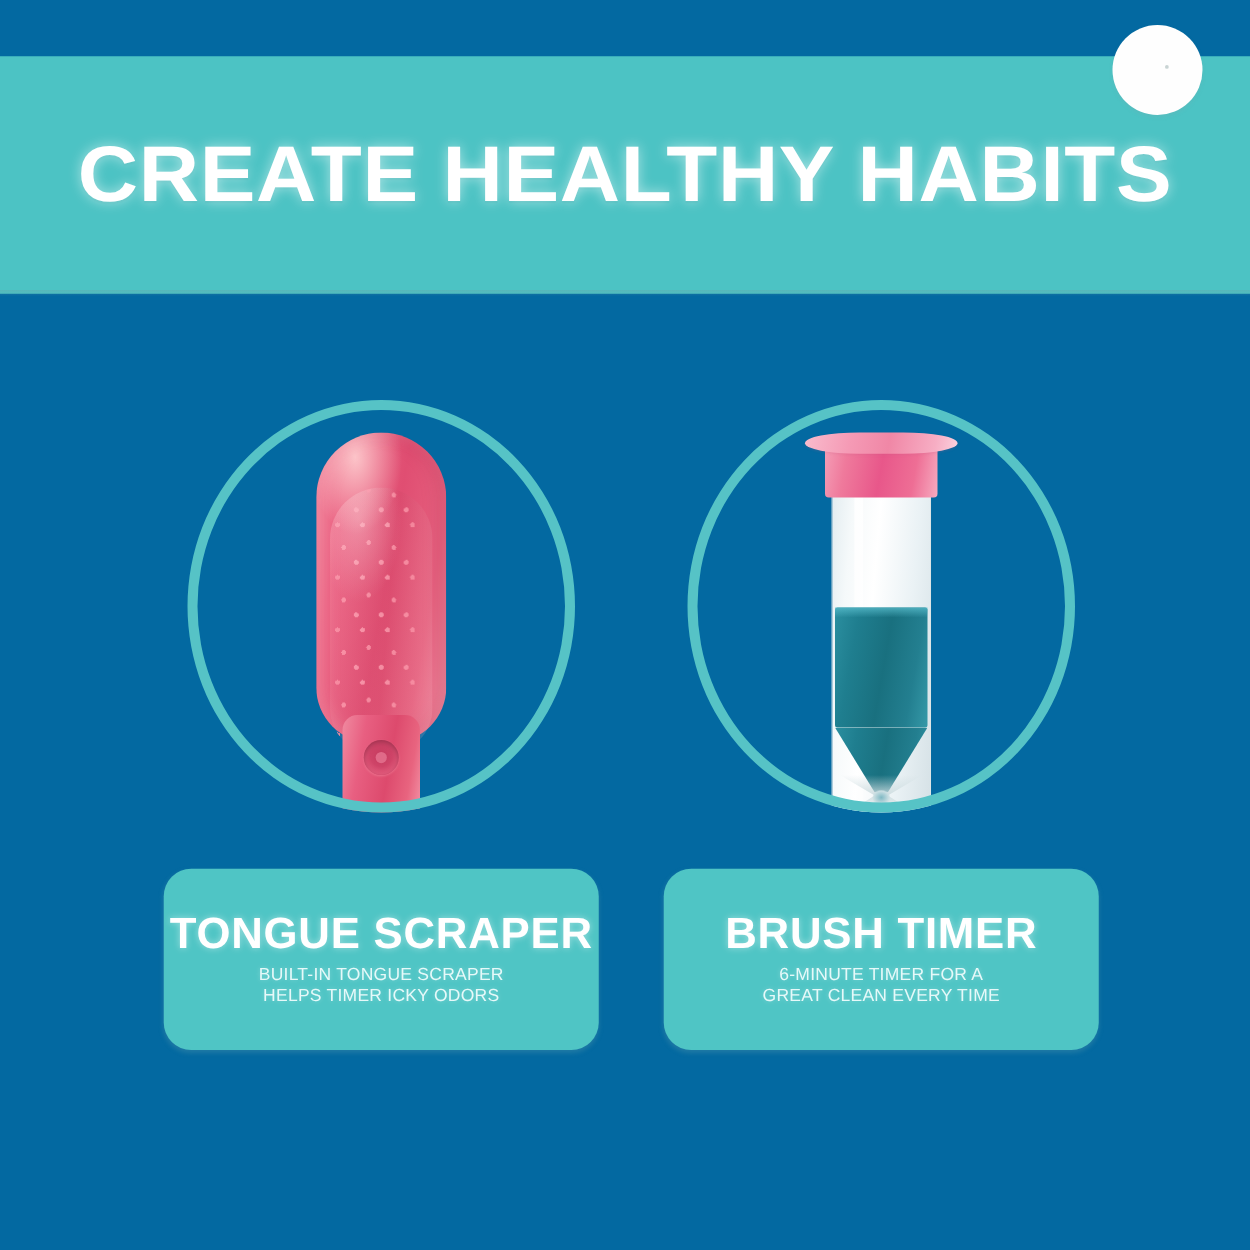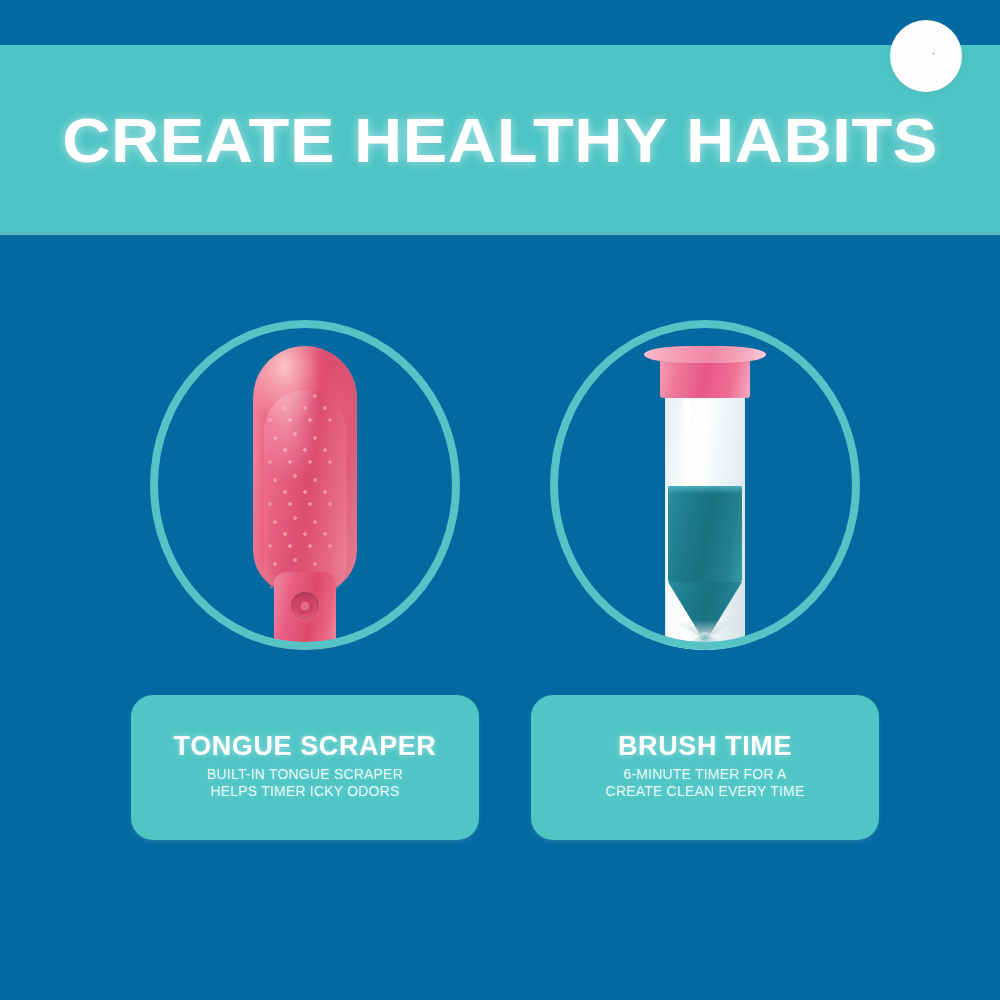--- a/index.html
+++ b/index.html
@@ -258,21 +258,21 @@
     border-radius:22px;
     display:flex;
     flex-direction:column;
     align-items:center;
     justify-content:center;
     padding:6px 10px 10px;
     box-shadow:0 2px 4px rgba(120,175,178,.25);
   }
   .card-title {
     color:#ffffff;
-    font-size:27px;
+    font-size:35px;
     font-weight:bold;
     letter-spacing:0.6px;
     text-shadow:0 0 6px rgba(255,255,255,.45);
     margin-bottom:4px;
     white-space:nowrap;
   }
   .card-line {
     color:#e6f9f9;
     font-size:14px;
     font-weight:normal;
@@ -323,20 +323,20 @@
           <div class="sand-funnel"></div>
           <div class="lower-glass"></div>
           <div class="waist"></div>
           <div class="waist-pinch"></div>
           <div class="cap"></div>
           <div class="cap-lip"></div>
         </div>
         <div class="ring"></div>
       </div>
       <div class="card">
-        <div class="card-title">BRUSH TIME</div>
+        <div class="card-title">BRUSH TIMER</div>
         <div class="card-line">6-MINUTE TIMER FOR A</div>
-        <div class="card-line">CREATE CLEAN EVERY TIME</div>
+        <div class="card-line">GREAT CLEAN EVERY TIME</div>
       </div>
     </div>
 
   </div>
 </div>
 
 </body></html>

